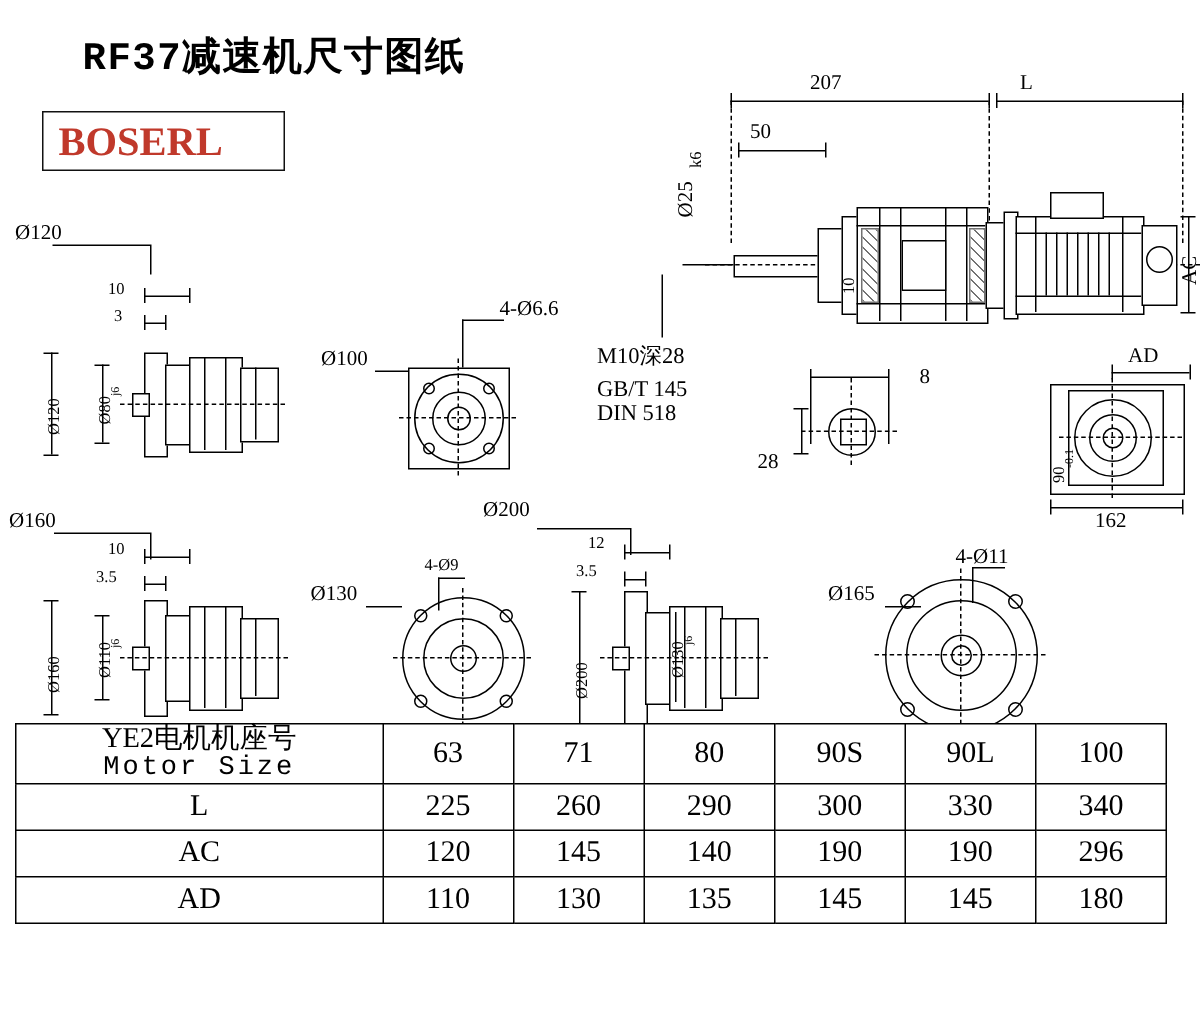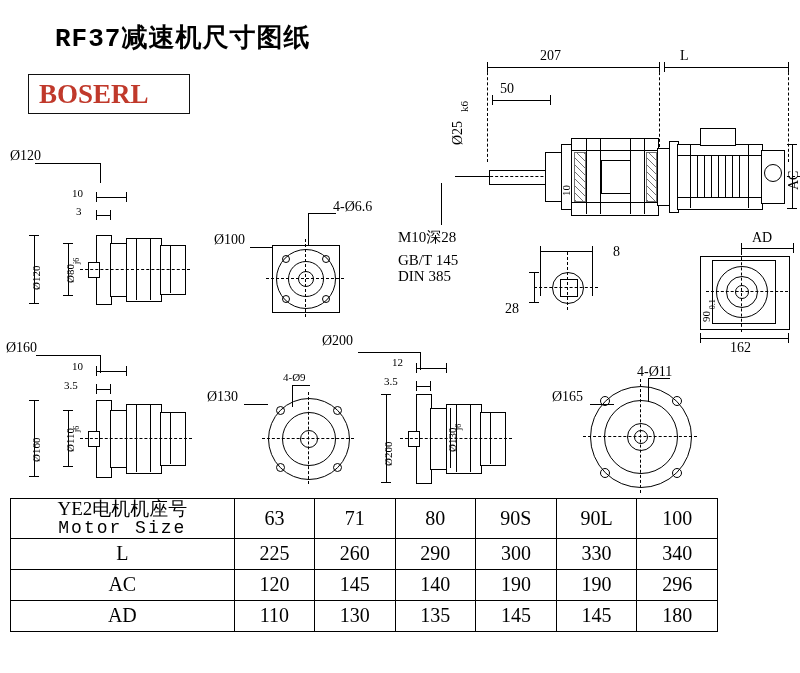--- a/index.html
+++ b/index.html
@@ -51,22 +51,22 @@
   .lbl.big{font-size:15px;}
   .rot{transform-origin:0 0;}
   .hatch{
     position:absolute;
     background:repeating-linear-gradient(45deg,#000 0 1px,transparent 1px 5px);
     border:1px solid #000;
   }
 
   
   table.spec{
-    position:absolute;left:10px;top:498px;
-    width:708px;
+    position:absolute;left:10px;top:482px;
+    width:768px;
     border-collapse:collapse;
     background:#fff;
   }
   table.spec td{
     border:1px solid #000;
     text-align:center;
     font-family:"Liberation Serif", serif;
     font-size:20px;
     height:30px;
     padding:0;
@@ -153,21 +153,21 @@
 
     <div class="ln v" style="left:792px;top:144px;height:64px;"></div>
     <div class="ln h" style="left:787px;top:144px;width:10px;"></div>
     <div class="ln h" style="left:787px;top:208px;width:10px;"></div>
     <div class="lbl b rot" style="left:786px;top:190px;transform:rotate(-90deg);">AC</div>
 
     <div class="lbl s rot" style="left:560px;top:196px;transform:rotate(-90deg);">10</div>
 
     <div class="lbl big" style="left:398px;top:228px;">M10深28</div>
     <div class="lbl big" style="left:398px;top:252px;">GB/T 145</div>
-    <div class="lbl big" style="left:398px;top:268px;">DIN 385</div>
+    <div class="lbl big" style="left:398px;top:268px;">DIN 518</div>
     <div class="ln v" style="left:441px;top:183px;height:42px;"></div>
 
     <div class="ln h" style="left:540px;top:251px;width:52px;"></div>
     <div class="ln v" style="left:540px;top:246px;height:10px;"></div>
     <div class="ln v" style="left:592px;top:246px;height:10px;"></div>
     <div class="lbl b" style="left:613px;top:244px;">8</div>
 
     <div class="ln v" style="left:540px;top:256px;height:40px;"></div>
     <div class="ln v" style="left:592px;top:256px;height:40px;"></div>
     <div class="circf" style="left:552px;top:272px;width:30px;height:30px;"></div>

